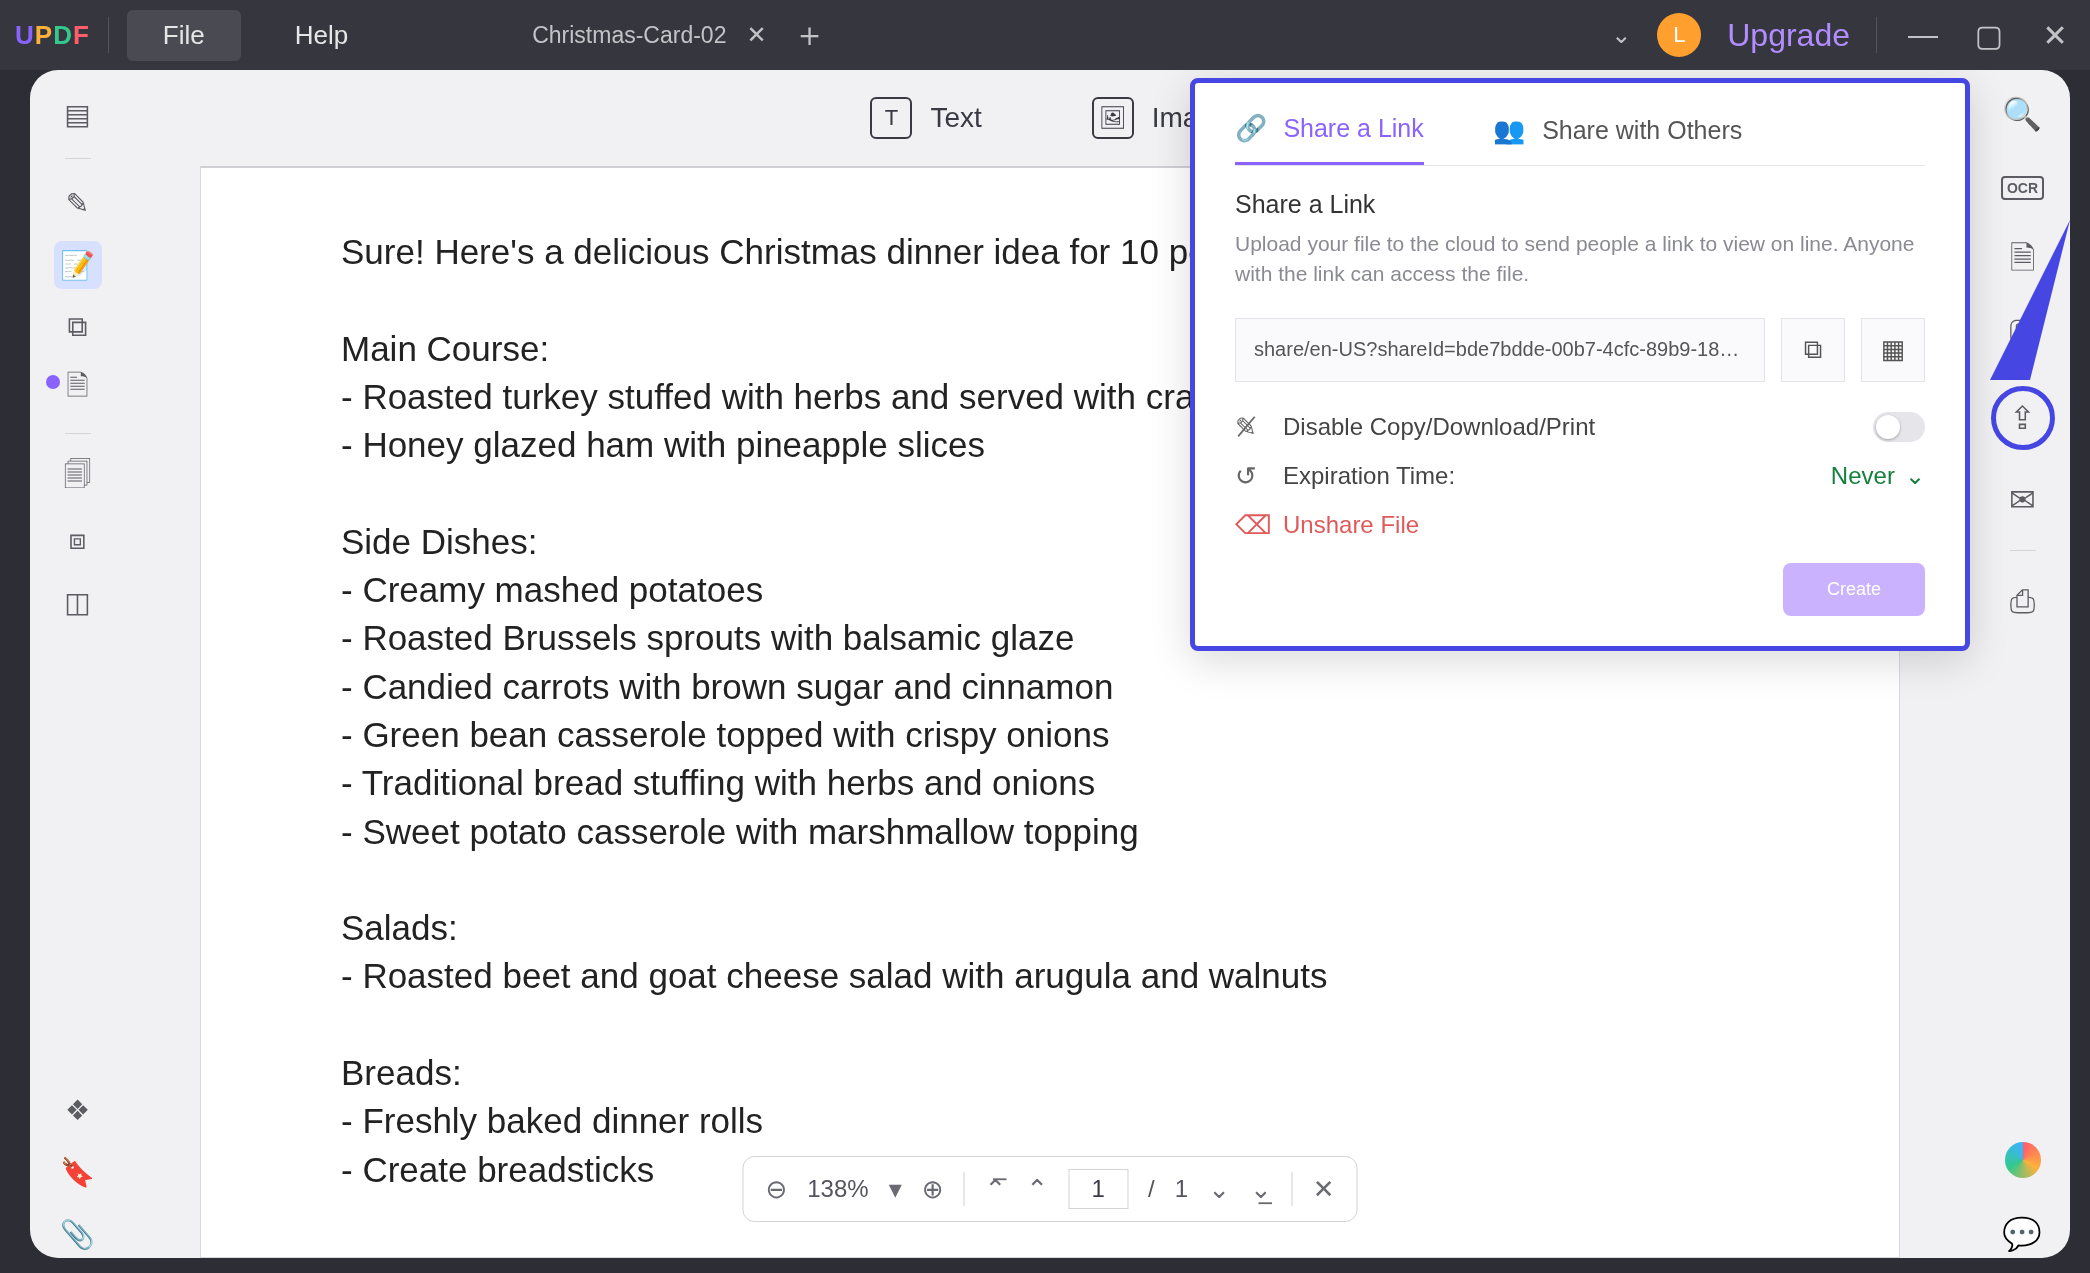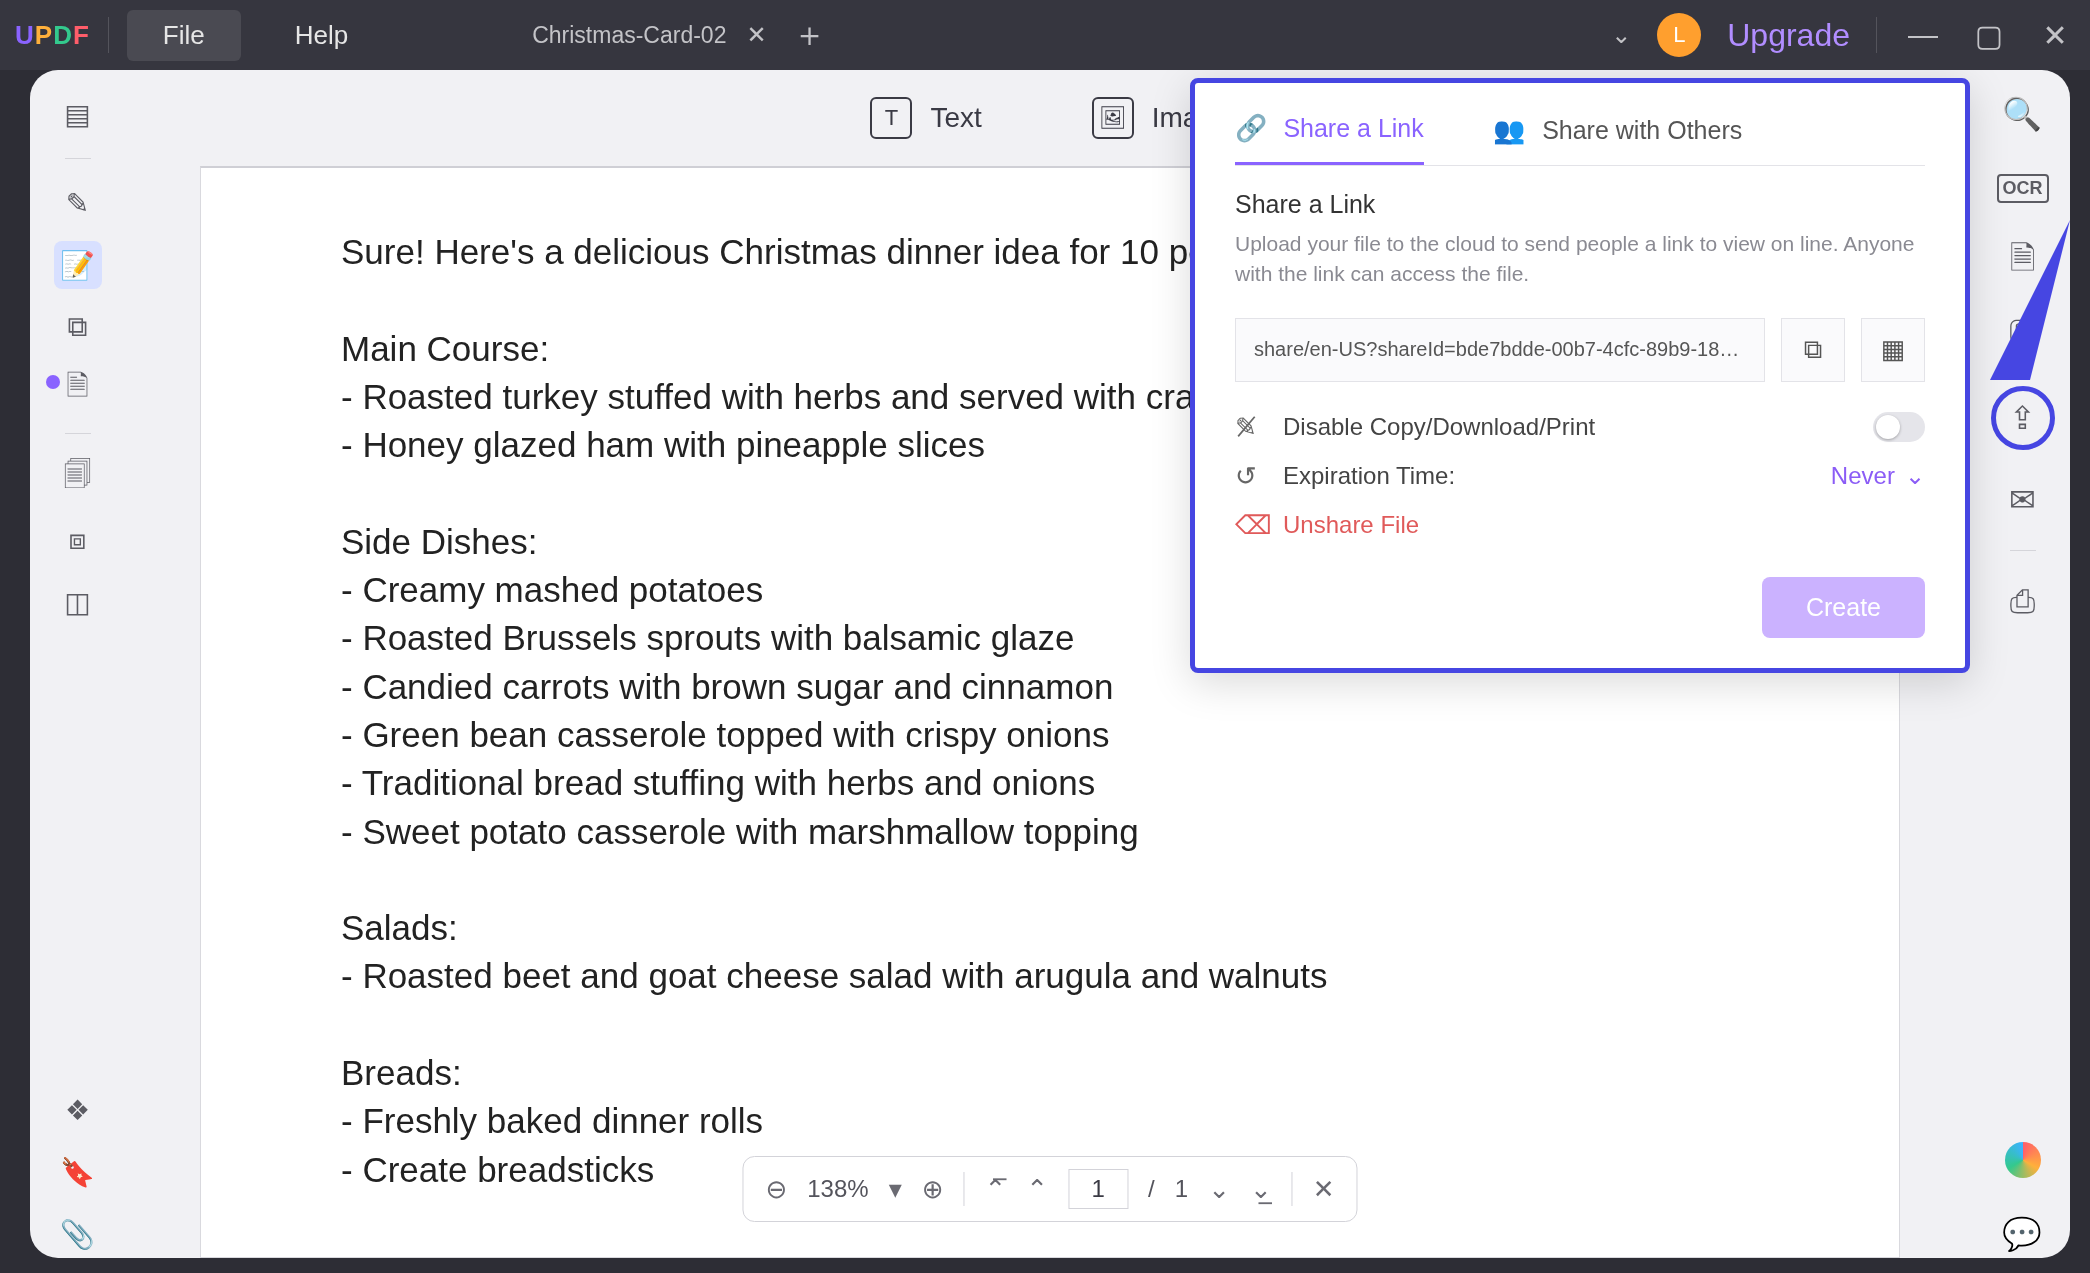--- a/index.html
+++ b/index.html
@@ -32,21 +32,21 @@
 .ltools{width:95px;display:flex;flex-direction:column;align-items:center;padding-top:20px;gap:14px}
 .licon{width:48px;height:48px;display:flex;align-items:center;justify-content:center;border-radius:8px;font-size:28px;color:#5c5c63;cursor:pointer}
 .licon.active{background:#d8e0ff}
 .lsep{width:26px;height:1px;background:#d5d5da;margin:6px 0}
 .ltools .spacer{flex:1}
 
 
 .rtools{width:95px;display:flex;flex-direction:column;align-items:center;padding-top:20px;gap:26px}
 .ricon{width:48px;height:48px;display:flex;align-items:center;justify-content:center;font-size:32px;color:#5c5c63;cursor:pointer}
 .ricon.circled{border:5px solid #4646e2;border-radius:50%;width:64px;height:64px}
-.ocrbox{font-size:18px;font-weight:700;border:2px solid #5c5c63;border-radius:4px;padding:2px 4px}
+.ocrbox{font-size:14px;font-weight:700;border:2px solid #5c5c63;border-radius:4px;padding:2px 4px}
 .rtools .spacer{flex:1}
 .colorwheel{width:36px;height:36px;border-radius:50%;background:conic-gradient(#ff5d6a,#ffb03b,#33c98d,#3bb3ff);}
 
 
 .canvaswrap{flex:1;position:relative;display:flex;flex-direction:column}
 .modebar{height:96px;display:flex;align-items:center;justify-content:center;gap:110px}
 .mode{display:flex;align-items:center;gap:18px;font-size:28px;color:#3a3a44;cursor:pointer}
 .modeicon{width:42px;height:42px;border:2px solid #3a3a44;border-radius:6px;display:flex;align-items:center;justify-content:center;font-size:22px}
 
 .page{position:relative;margin:0 auto;width:1700px;background:#fff;border:1px solid #d9d9de;border-top:2px solid #cfcfd5;flex:1;padding:60px 140px 0 140px;font-size:35px;color:#222;line-height:1.38;overflow:hidden}
@@ -63,26 +63,26 @@
 .tab2{display:flex;align-items:center;gap:16px;padding:12px 0 18px 0;font-size:25px;color:#555;cursor:pointer}
 .tab2.active{color:#8a63ff;border-bottom:3px solid #8a63ff}
 .tab2 .ticon{font-size:26px}
 .pop-h{font-size:25px;color:#333;margin-bottom:10px}
 .pop-sub{font-size:21px;color:#8a8a92;line-height:1.45;margin-bottom:28px}
 .linkrow{display:flex;align-items:center;gap:16px;margin-bottom:30px}
 .linkrow input{flex:1;height:64px;border:1px solid #e3e3e8;background:#fafafc;padding:0 18px;font-size:20px;color:#555;overflow:hidden;text-overflow:ellipsis}
 .linkbtn{width:64px;height:64px;border:1px solid #e3e3e8;background:#fafafc;display:flex;align-items:center;justify-content:center;font-size:26px;color:#555;cursor:pointer}
 .optrow{display:flex;align-items:center;gap:18px;font-size:24px;color:#444;margin-bottom:18px}
 .optrow .oicon{font-size:26px;color:#666;width:30px}
-.optrow .right{margin-left:auto;color:#8b5cf6;display:flex;align-items:center;gap:10px}
+.optrow .right{margin-left:auto;color:#15803d;display:flex;align-items:center;gap:10px}
 .toggle{width:52px;height:30px;background:#e5e5ea;border-radius:30px;position:relative}
 .toggle::after{content:"";position:absolute;width:24px;height:24px;background:#fff;border-radius:50%;top:3px;left:3px;box-shadow:0 1px 3px rgba(0,0,0,.3)}
 .unshare{color:#e05a5a}
 .unshare .oicon{color:#e05a5a}
-.createbtn{display:block;margin-left:auto;margin-top:36px;background:#cbb2ff;color:#fff;font-size:25px;border:none;border-radius:8px;padding:16px 44px;cursor:pointer}
+.createbtn{display:block;margin-left:auto;margin-top:22px;background:#cbb2ff;color:#fff;font-size:18px;border:none;border-radius:8px;padding:16px 44px;cursor:pointer}
 
 
 .arrow{position:absolute;top:130px;right:0;width:110px;height:180px;pointer-events:none}
 
 
 .purpledot{position:absolute;top:305px;left:16px;width:14px;height:14px;background:#8a63ff;border-radius:50%}
 </style>
 </head>
 <body>
 

